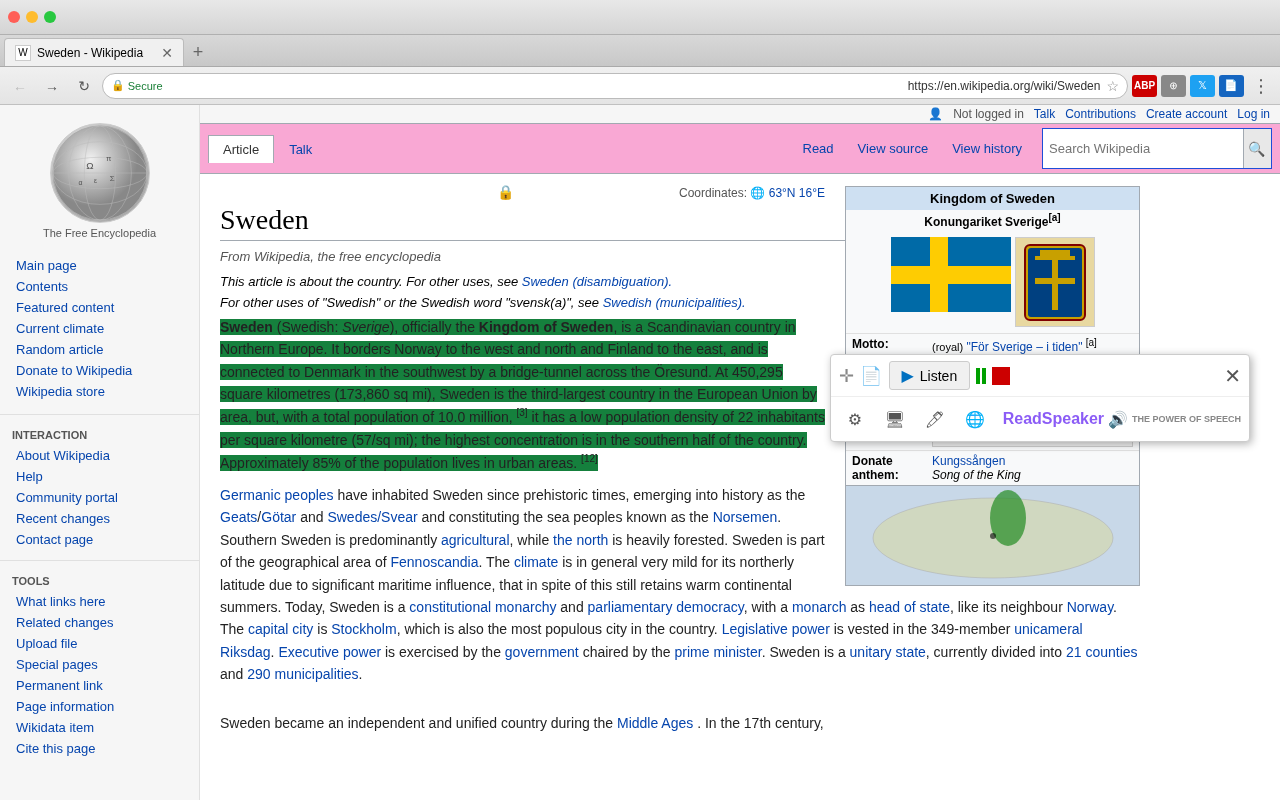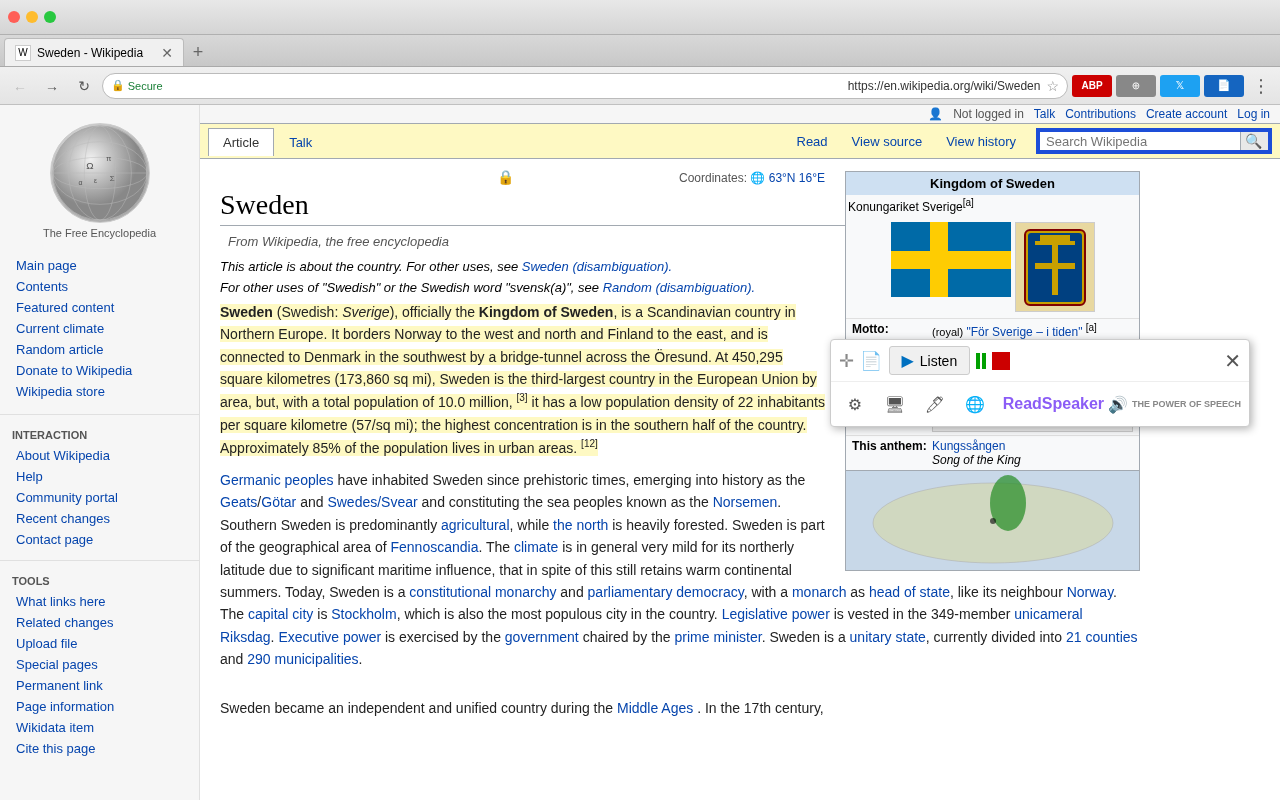--- a/index.html
+++ b/index.html
@@ -71,21 +71,21 @@
       display: flex;
       align-items: center;
       padding: 0 8px;
       gap: 6px;
       font-size: 12px;
     }
     .secure-badge { color: #1a7f37; display: flex; align-items: center; gap: 3px; font-size: 11px; }
     .url-text { color: #333; flex: 1; font-size: 12px; text-align: right; }
     .star-icon { color: #888; font-size: 14px; }
     .ext-icons { display: flex; gap: 4px; align-items: center; }
-    .ext-icon { width: 40px; height: 22px; border-radius: 3px; display: flex; align-items: center; justify-content: center; font-size: 12px; }
+    .ext-icon { width: 25px; height: 22px; border-radius: 3px; display: flex; align-items: center; justify-content: center; font-size: 12px; }
     .menu-btn { font-size: 18px; color: #555; cursor: pointer; padding: 0 4px; }
 
     
     .wiki-container { display: flex; height: calc(800px - 35px - 32px - 38px); overflow: hidden; }
 
     
     .sidebar {
       width: 200px;
       min-width: 200px;
       background: #f6f6f6;
@@ -118,21 +118,21 @@
     .sidebar-section { padding: 4px 0; }
 
     
     .main-content { flex: 1; overflow-y: auto; background: #fff; }
 
     
     .article-tabs {
       display: flex; align-items: center;
       border-bottom: 1px solid #a2a9b1;
       padding: 0 0 0 8px;
-      background: #fef9c3;
+      background: #f9a8d4;
       position: relative;
     }
     .article-tab {
       padding: 6px 14px;
       font-size: 13px;
       color: #0645ad;
       cursor: pointer;
       border: 1px solid transparent;
       border-bottom: none;
       margin-bottom: -1px;
@@ -152,47 +152,47 @@
     }
     .view-tab {
       padding: 6px 12px;
       font-size: 13px;
       color: #0645ad;
       cursor: pointer;
       text-decoration: none;
     }
     .search-box {
       display: flex; align-items: center;
-      border: 4px solid #1d4ed8;
+      border: 1px solid #1d4ed8;
       margin: 4px 8px;
-      height: 26px;
+      height: 41px;
     }
     .search-input {
       border: none; outline: none;
       padding: 0 6px;
       font-size: 13px;
       width: 200px;
       height: 100%;
       color: #555;
     }
     .search-btn {
       background: #e8e8e8;
       border: none; border-left: 1px solid #a2a9b1;
       width: 28px; height: 100%;
       cursor: pointer;
       font-size: 14px;
     }
 
     
     .article-body { padding: 12px 20px; max-width: 960px; }
     .article-title { font-family: 'Linux Libertine', Georgia, serif; font-size: 28px; font-weight: normal; border-bottom: 1px solid #a2a9b1; padding-bottom: 4px; margin-bottom: 8px; }
-    .article-subtitle { font-size: 13px; color: #555; margin-bottom: 10px; font-style: italic; margin-left: 8px; }
+    .article-subtitle { font-size: 13px; color: #555; margin-bottom: 10px; font-style: italic; }
     .article-text { font-size: 14px; line-height: 1.6; color: #222; }
     .article-link { color: #0645ad; text-decoration: none; }
-    .highlighted-text { background: #fef9c3; }
+    .highlighted-text { background: #15803d; }
     .italic-note { font-style: italic; margin-bottom: 6px; font-size: 13px; }
     .bold-term { font-weight: bold; }
 
     
     .readspeaker-overlay {
       position: absolute;
       top: 180px;
       left: 630px;
       background: #fff;
       border: 1px solid #ccc;
@@ -235,23 +235,24 @@
       flex-shrink: 0;
     }
     .infobox-title {
       background: #cee0f2;
       text-align: center;
       padding: 4px;
       font-weight: bold;
       font-size: 13px;
     }
     .infobox-subtitle {
-      text-align: left;
+      text-align: center;
       padding: 2px;
       font-size: 12px;
+      font-weight: bold;
     }
     .infobox-images { display: flex; gap: 4px; padding: 6px; justify-content: center; }
     .flag-box {
       width: 120px; height: 75px;
       position: relative;
     }
     .sweden-flag {
       width: 100%; height: 100%;
       background: #006AA7;
       position: relative;
@@ -511,21 +512,21 @@
                 <div class="vol-bar" style="height:5px;"></div>
                 <div class="vol-bar" style="height:8px;"></div>
                 <div class="vol-bar" style="height:11px;"></div>
                 <div class="vol-bar" style="height:14px;"></div>
               </div>
               <button class="menu-label">MENU</button>
             </div>
           </div>
         </div>
         <div class="infobox-row">
-          <div class="infobox-label">This anthem:</div>
+          <div class="infobox-label">Donate anthem:</div>
           <div class="infobox-value">
             <a class="article-link">Kungssången</a>
             <br>
             <span style="font-style:italic;">Song of the King</span>
           </div>
         </div>
 
         <div style="height:100px;background:#c8d8e8;border-top:1px solid #a2a9b1;display:flex;align-items:center;justify-content:center;position:relative;">
           <svg width="280" height="95" viewBox="0 0 280 95">
             <rect width="280" height="95" fill="#c8d8e8"></rect>
@@ -550,21 +551,21 @@
       <h1 class="article-title">Sweden</h1>
 
       <div class="article-subtitle">From Wikipedia, the free encyclopedia</div>
 
       <p class="italic-note">
         <span>This article is about the country. For other uses, see</span>
         <a class="article-link">Sweden (disambiguation).</a>
       </p>
       <p class="italic-note">
         <span>For other uses of "Swedish" or the Swedish word "svensk(a)", see</span>
-        <a class="article-link">Random (disambiguation).</a>
+        <a class="article-link">Swedish (municipalities).</a>
       </p>
 
       <p class="article-text" style="margin-bottom:10px;">
         <span class="highlighted-text">
           <span class="bold-term">Sweden</span>
           <span> (Swedish: <i>Sverige</i>), officially the <span class="bold-term">Kingdom of Sweden</span>, is a Scandinavian country in Northern Europe. It borders Norway to the west and north and Finland to the east, and is connected to Denmark in the southwest by a bridge-tunnel across the Öresund. At 450,295 square kilometres (173,860 sq mi), Sweden is the third-largest country in the European Union by area, but, with a total population of 10.0 million,</span>
           <sup>[3]</sup>
           <span> it has a low population density of 22 inhabitants per square kilometre (57/sq mi); the highest concentration is in the southern half of the country. Approximately 85% of the population lives in urban areas.</span>
           <sup>[12]</sup>
         </span>

